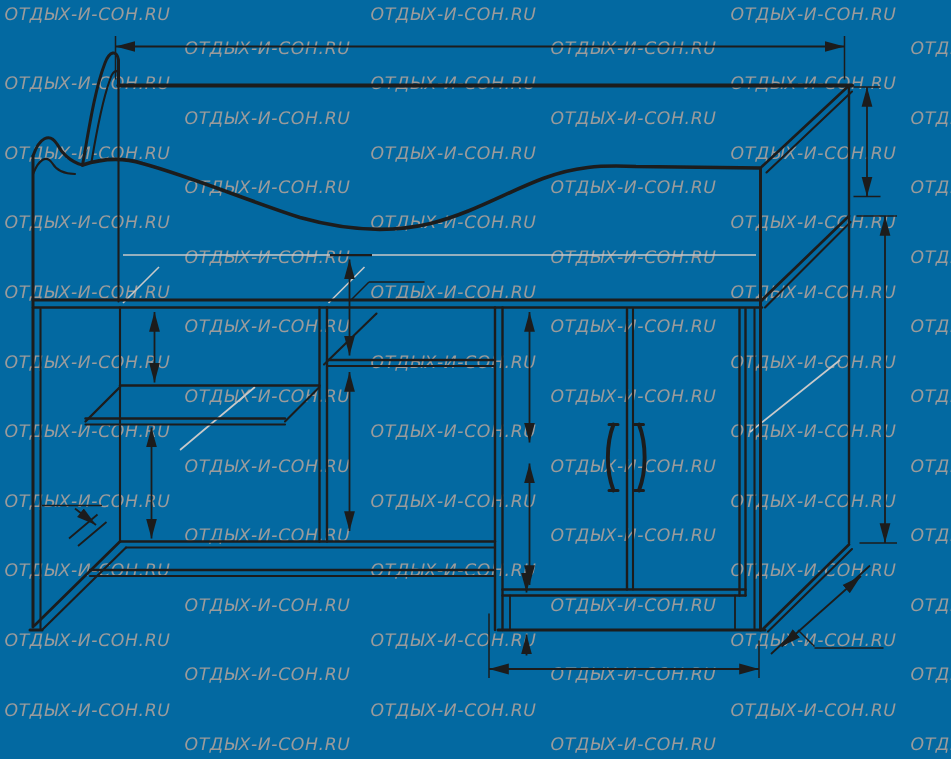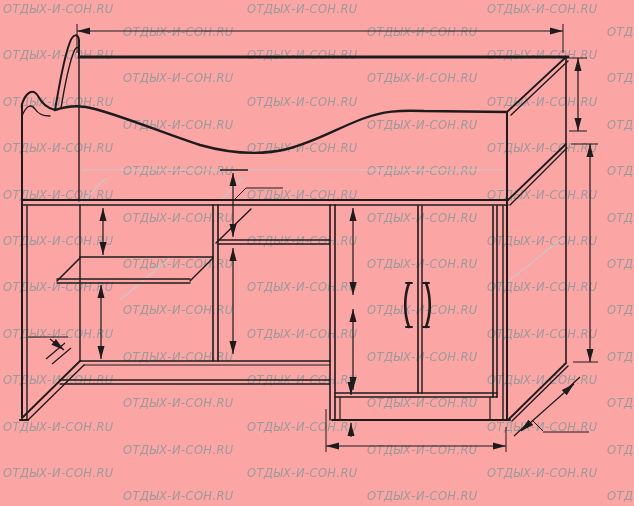--- a/index.html
+++ b/index.html
@@ -1,16 +1,16 @@
 <!DOCTYPE html>
 <html><head>
 <meta charset="utf-8">
 <style>
   html,body{margin:0;padding:0;background:#fff;}
-  .stage{position:relative;width:634px;height:506px;background:#fca5a5;overflow:hidden;}
+  .stage{position:relative;width:634px;height:506px;background:#0369a1;overflow:hidden;}
   svg{display:block;}
   .wm{font:italic 11.5px "DejaVu Sans", sans-serif;letter-spacing:.4px;}
   text.dim{font-family:"Liberation Sans", sans-serif;stroke:none;}
   .d22{font-size:22px;}
   .d24{font-size:24px;}
 </style>
 </head>
 <body>
 
 <div class="stage">

